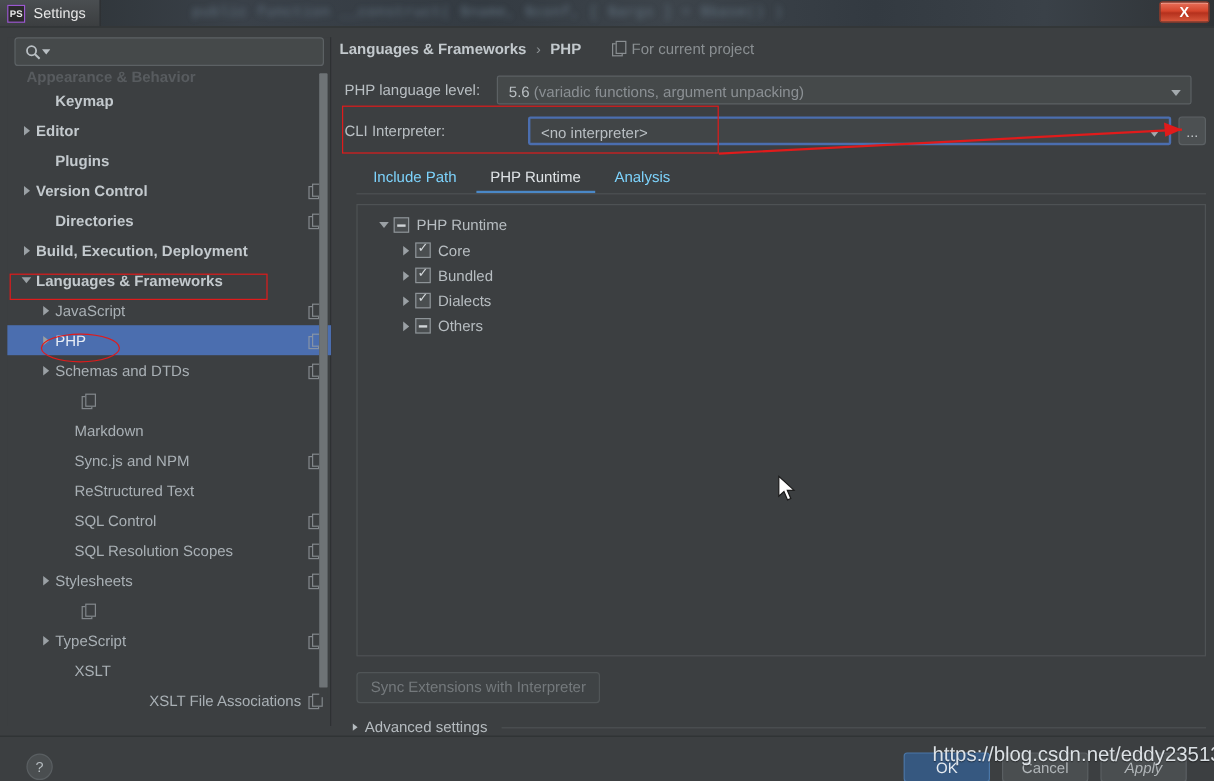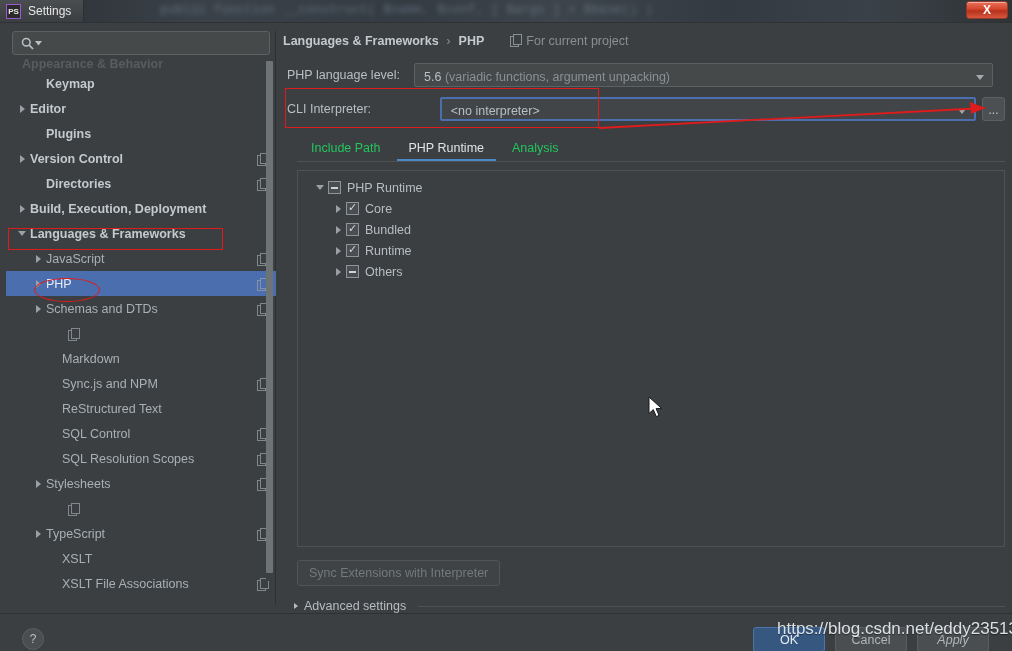--- a/index.html
+++ b/index.html
@@ -221,21 +221,21 @@
     padding-bottom: 3px; cursor: pointer;
   }
 
   
   .tabs {
     position: absolute; left: 14px; top: 104px;
     width: 708px; height: 26px;
     display: flex; align-items: flex-end; gap: 0;
   }
   .tab {
-    padding: 3px 14px 6px 14px; font-size: 12.5px; color: #22c55e;
+    padding: 3px 14px 6px 14px; font-size: 12.5px; color: #7dd3fc;
     cursor: pointer; position: relative;
   }
   .tab.active { color: #dfe3e6; }
   .tab.active:after {
     content: ""; position: absolute; left: 2px; right: 2px; bottom: 0;
     height: 2px; background: #4a88c7;
   }
   .tabs-underline {
     position: absolute; left: 14px; top: 130px; width: 708px; height: 1px;
     background: #4e5254;
@@ -466,21 +466,21 @@
             <span class="arrow-cell">
               <span class="tri-right"></span>
             </span>
             <span class="tree-label">TypeScript</span>
             <span class="proj-icon"></span>
           </div>
           <div class="tree-row" style="padding-left: 40px;">
             <span class="arrow-cell"></span>
             <span class="tree-label">XSLT</span>
           </div>
-          <div class="tree-row" style="padding-left: 40px;">
+          <div class="tree-row" style="padding-left: 40px; text-align: right;">
             <span class="arrow-cell"></span>
             <span class="tree-label">XSLT File Associations</span>
             <span class="proj-icon"></span>
           </div>
         </div>
 
       <div class="sb-track"></div>
       <div class="sb-thumb"></div>
     </div>
 
@@ -552,21 +552,21 @@
               </span>
               <span>Bundled</span>
             </div>
             <div class="rt-row" style="padding-left: 24px;">
               <span class="arrow-cell">
                 <span class="tri-right"></span>
               </span>
               <span class="chk">
                 <span class="tick">✓</span>
               </span>
-              <span>Runtime</span>
+              <span>Dialects</span>
             </div>
             <div class="rt-row" style="padding-left: 24px;">
               <span class="arrow-cell">
                 <span class="tri-right"></span>
               </span>
               <span class="chk">
                 <span class="dash"></span>
               </span>
               <span>Others</span>
             </div>

